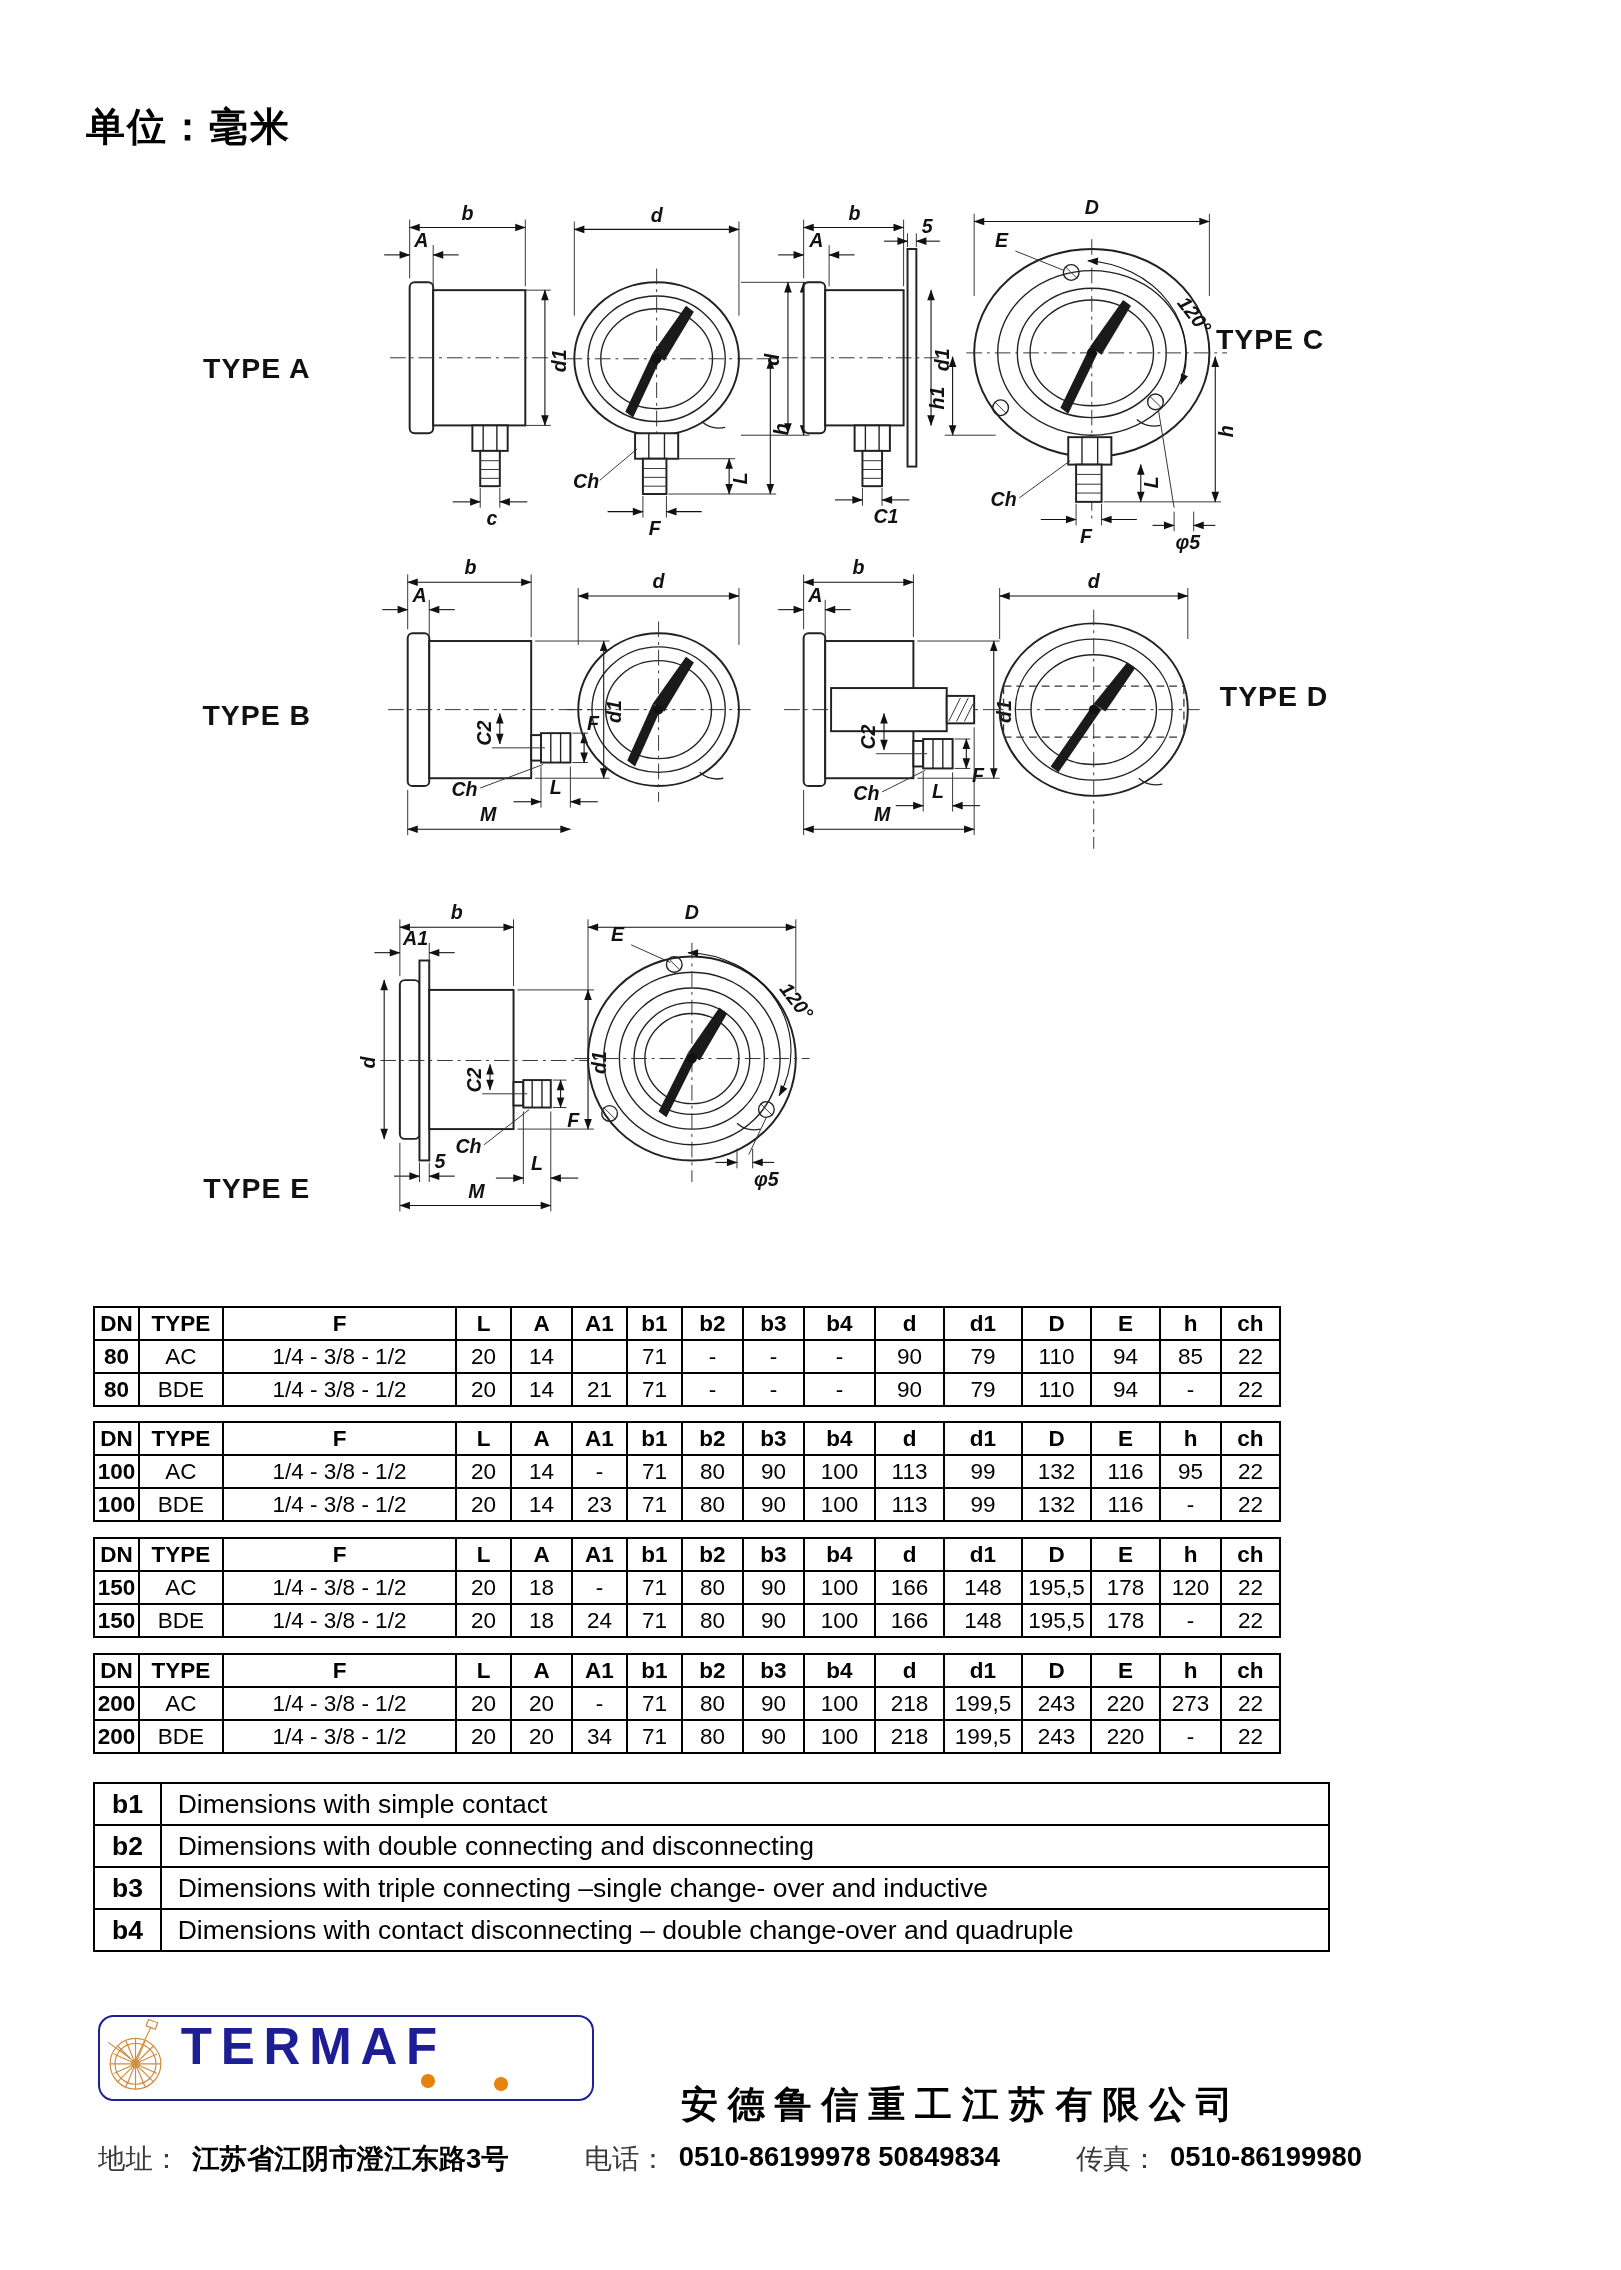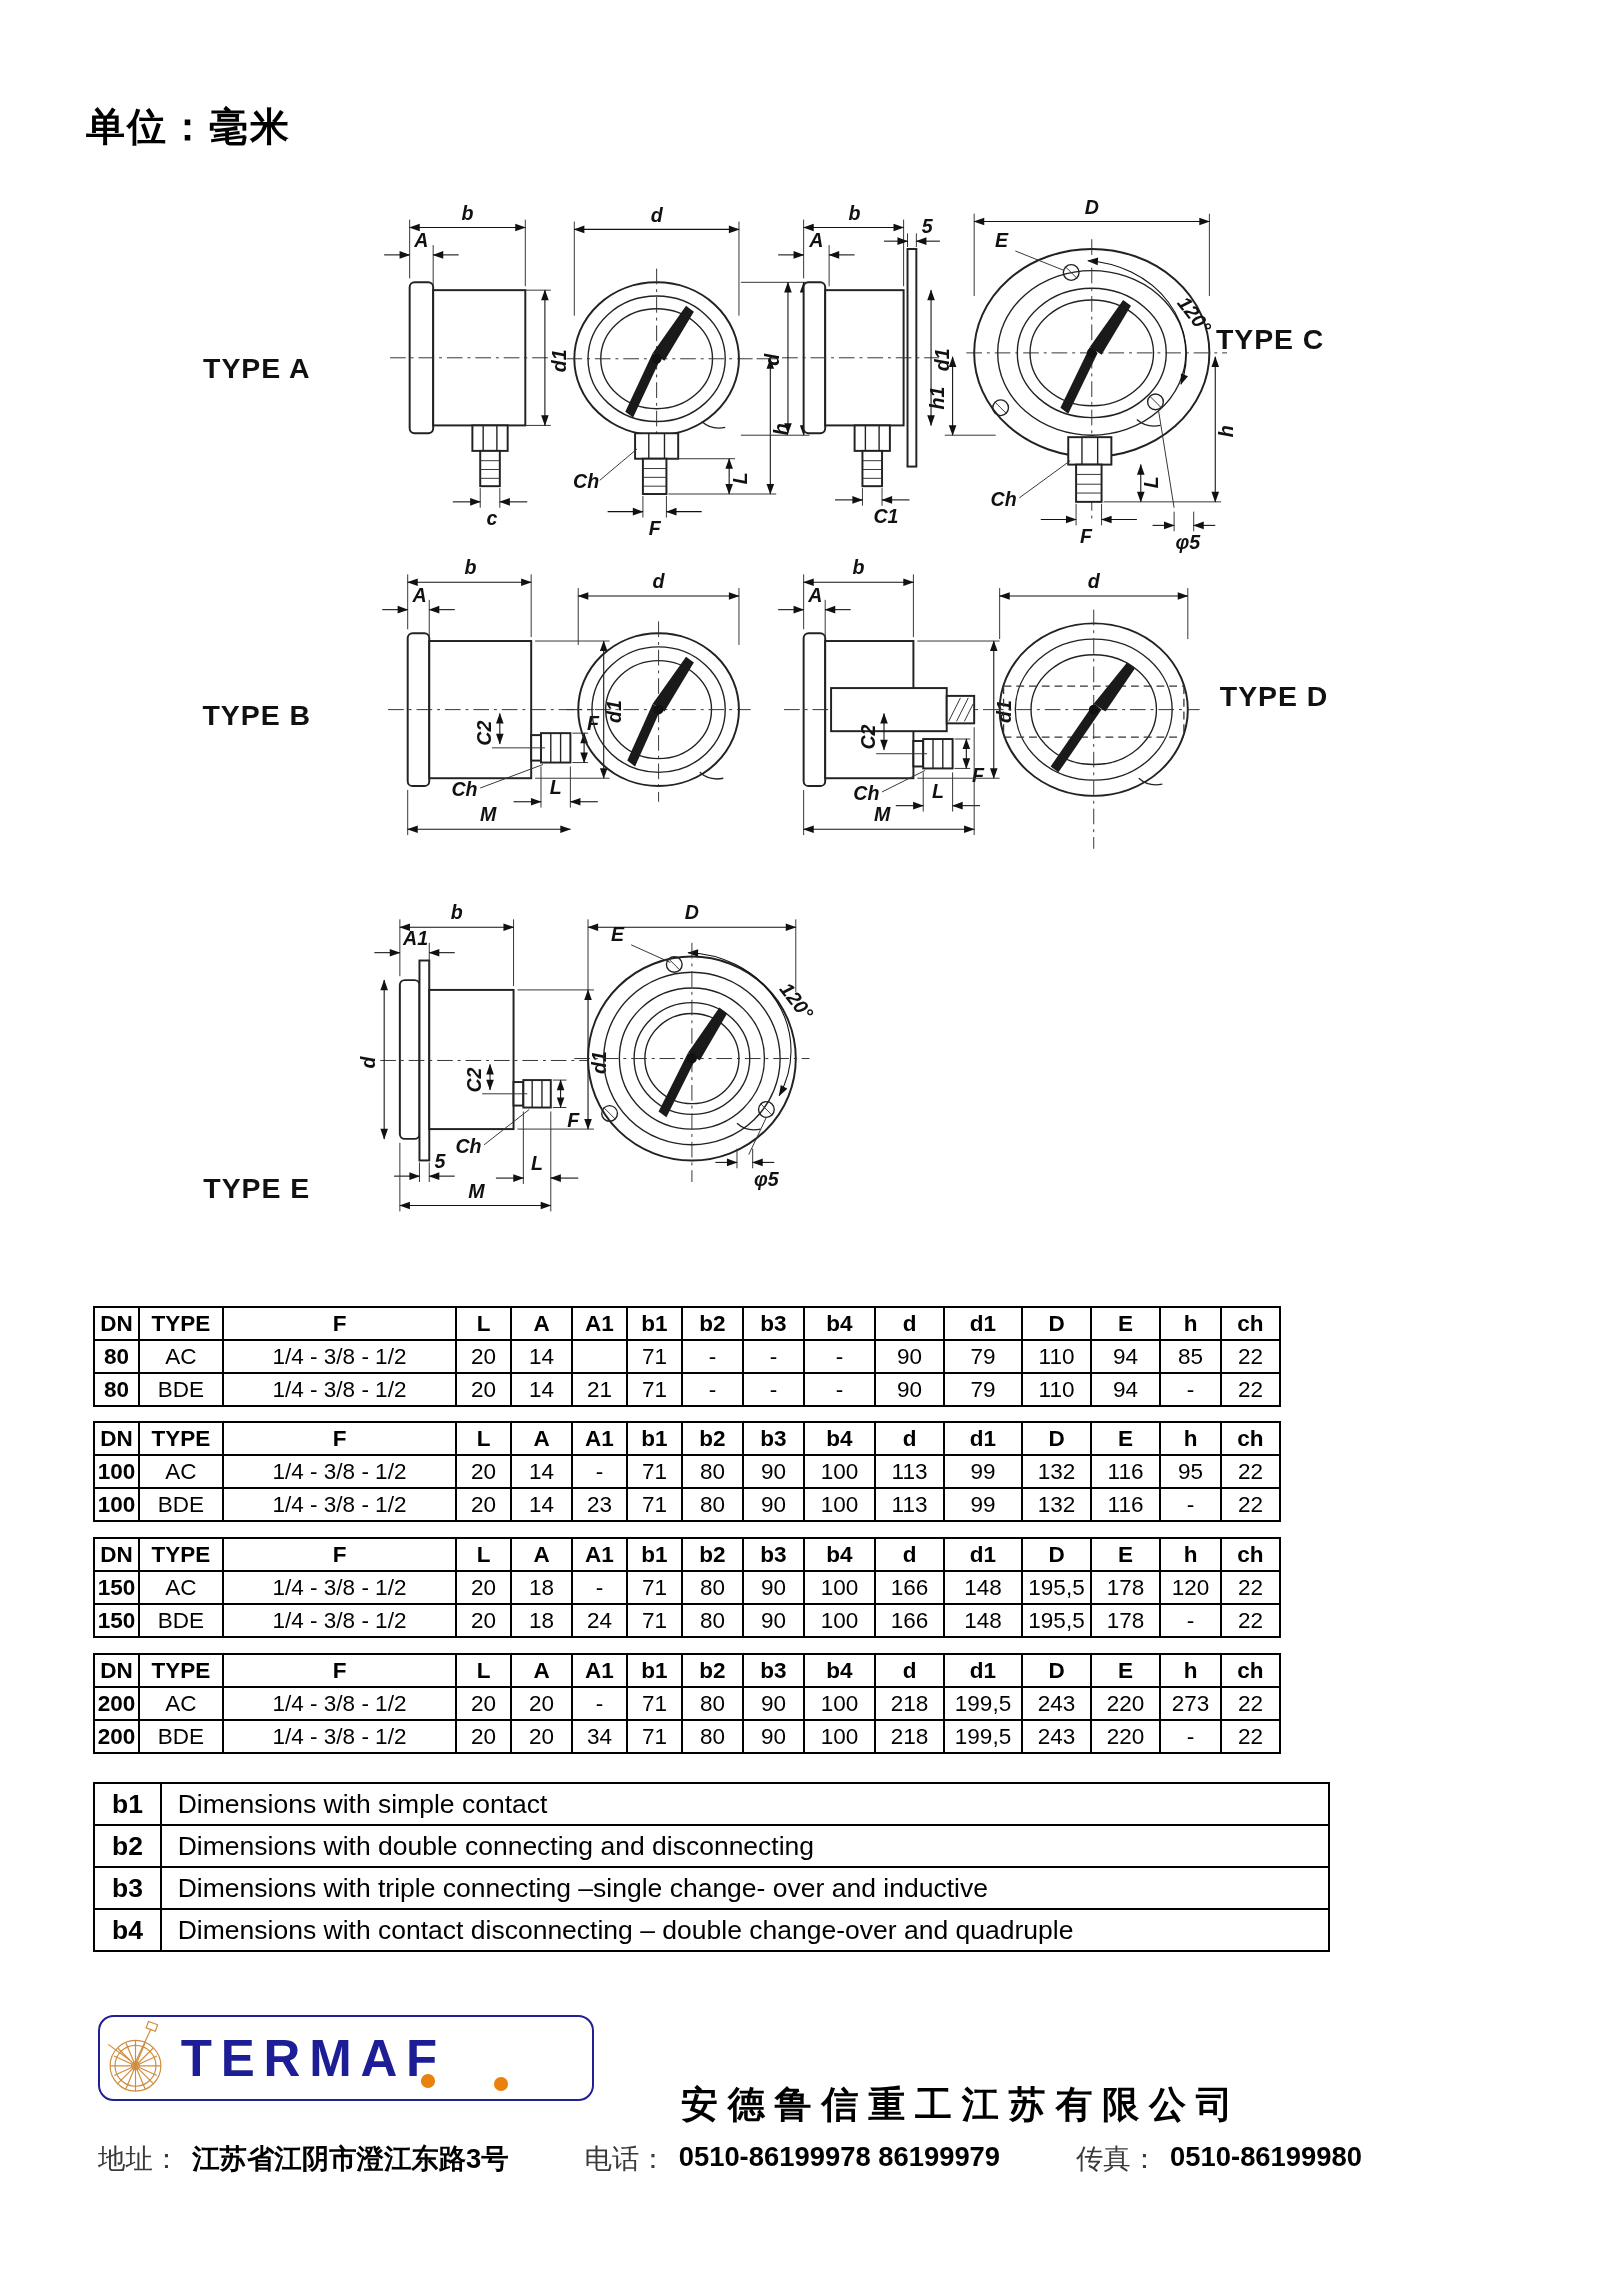--- a/index.html
+++ b/index.html
@@ -26,21 +26,21 @@
              font-size:22.5px;height:31px;white-space:nowrap;}
   .dim-table th{font-weight:700;}
   .dim-table td{font-weight:400;}
   .dim-table td:first-child{font-weight:700;}
   .notes-table{position:absolute;left:93px;top:1782px;border-collapse:collapse;width:1237px;
                border:2.9px solid #000;table-layout:fixed;}
   .notes-table td{border:2.9px solid #000;height:38px;font-size:26.5px;}
   .notes-table td.k{width:63px;text-align:center;font-weight:700;}
   .notes-table td.t{padding-left:15.7px;font-weight:400;}
   .logo-box{position:absolute;left:98px;top:2015px;width:496px;height:86px;border:2.9px solid #202094;
-            border-radius:15.7px;display:flex;align-items:center;box-sizing:border-box;}
+            border-radius:15.7px;display:flex;box-sizing:border-box;}
   .logo-text{font-size:51px;font-weight:800;color:#1d1d96;letter-spacing:8.8px;margin-left:9.8px;
              font-family:"Liberation Sans",sans-serif;}
   .logo-dot{position:absolute;width:13.7px;height:13.7px;border-radius:50%;background:#e8820c;}
   .company-name{position:absolute;left:681px;top:2080px;font-size:37px;font-weight:700;
                 letter-spacing:9.8px;text-align:right;}
   .contact-line{position:absolute;left:98px;width:1264px;display:flex;justify-content:space-between;
                 font-size:27.4px;white-space:nowrap;}
   .contact-line .grp{display:flex;}
   .contact-line .lbl{color:#3a3a3a;font-weight:400;}
   .contact-line .val{color:#000;font-weight:700;margin-left:12px;}
@@ -785,21 +785,21 @@
 
   <div class="company-name">安德鲁信重工江苏有限公司</div>
 
   <div class="contact-line" id="line1">
     <span class="grp">
       <span class="lbl">地址：</span>
       <span class="val">江苏省江阴市澄江东路3号</span>
     </span>
     <span class="grp">
       <span class="lbl">电话：</span>
-      <span class="val">0510-86199978  86199979</span>
+      <span class="val">0510-86199978  50849834</span>
     </span>
     <span class="grp">
       <span class="lbl">传真：</span>
       <span class="val">0510-86199980</span>
     </span>
   </div>
 
 
 </div>
 

